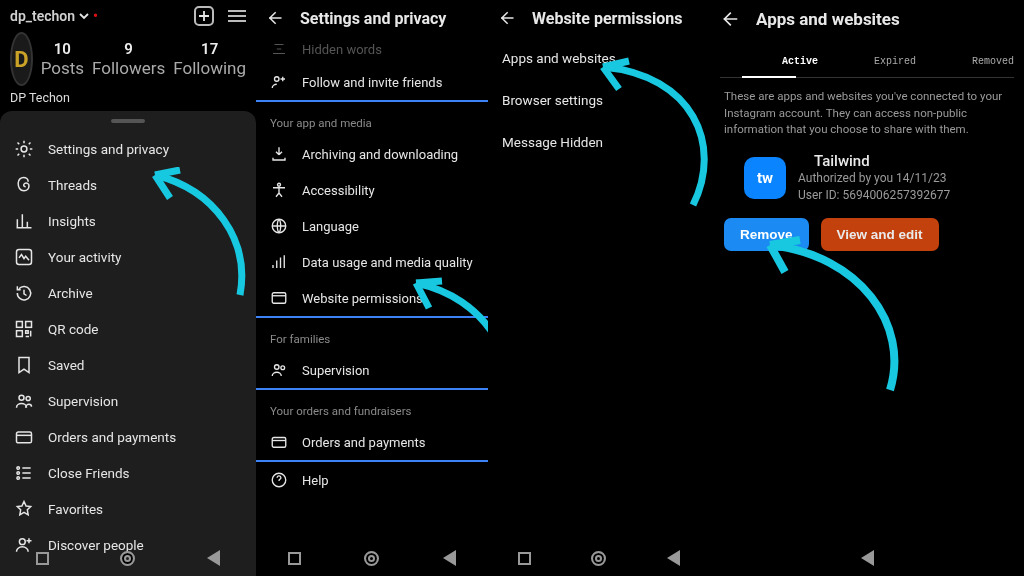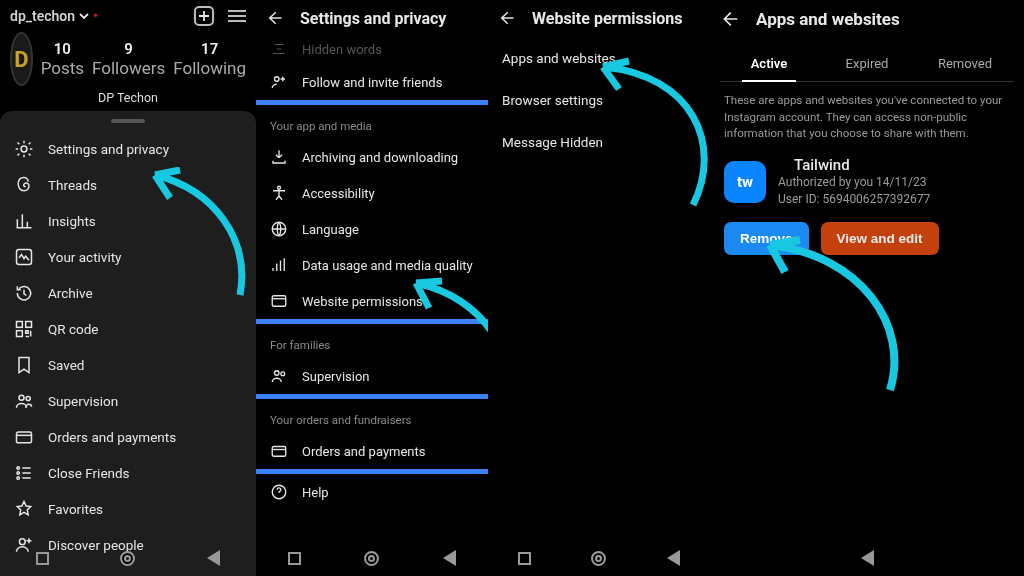--- a/index.html
+++ b/index.html
@@ -50,21 +50,21 @@
   }
   .avatar {
     width: 54px; height: 54px; border-radius: 50%; background:#1a1a1a;
     border: 2px solid #333;
     display:flex; align-items:center; justify-content:center;
     font-weight:700; color:#c9a227; font-size:22px;
   }
   .stat { text-align:center; flex:1; color:#ccc; }
   .stat-n { font-weight:600; font-size:15px; color:#eee; }
   .stat-l { font-size:17px; color:#aaa; }
-  .s1-name { padding: 4px 10px 0 10px; font-size:12.5px; color:#ddd;text-align:center; }
+  .s1-name { padding: 4px 10px 0 10px; font-size:12.5px; color:#ddd; }
 
   .sheet {
     position: relative;
     background:#1e1e1e;
     border-radius: 12px 12px 0 0;
     margin-top: 6px;
     padding: 10px 0 0 0;
     flex: 1;
     display:flex; flex-direction:column;
   }
@@ -86,51 +86,51 @@
   .section-label {
     color:#8a8a8a; font-size:11.5px; padding: 14px 14px 6px 14px;
   }
   .sitem {
     display:flex; align-items:center; gap:14px;
     padding: 9px 14px;
     font-size:13px;
     color:#e6e6e6;
   }
   .sitem + .sitem.bordered,
-  .bordered { border-bottom: 5px solid #3b82f6; }
+  .bordered { border-bottom: 2px solid #3b82f6; }
   .s2-hidden { display:flex; align-items:center; gap:14px; padding: 0 14px 6px 14px; color:#555; font-size:13px; }
 
   
   .row3 {
     padding: 10px 14px 16px 14px;
     font-size:13.5px;
     color:#e6e6e6;
   }
 
   
   .s4 .header .title { font-size:17px; font-weight:700; }
   .tabs {
     display:flex; border-bottom:1px solid #333; margin: 4px 10px 0 10px;
   }
   .tab {
-    flex:1; text-align:center; padding: 10px 0;
-    color:#aaa; font-size:13px; position:relative;
+    flex:1; text-align:right; padding: 10px 0;
+    color:#aaa; font-size:10px; position:relative;font-family:Liberation Mono, monospace;
   }
   .tab.active { color:#fff; font-weight:600; }
   .tab.active::after {
     content:""; position:absolute; left:22%; right:22%; bottom:-1px; height:2px; background:#fff;
   }
   .desc {
     color:#9a9a9a; font-size:11.5px; line-height:1.45;
     padding: 10px 14px 14px 14px;
   }
   .appcard { display:flex; gap:12px; padding: 0 14px; align-items:center; }
   .appicon {
     width:42px; height:42px; border-radius:10px; background:#0a84ff;
-    display:flex; align-items:center; justify-content:center; color:#fff; font-weight:700; font-size:15px;
+    display:flex; align-items:center; justify-content:center; color:#fff; font-weight:700; font-size:15px;margin-left:20px;
   }
   .appmeta .name { font-size:15px; font-weight:500; color:#eaeaea;margin-left:16px; }
   .appmeta .sub  { font-size:12px; color:#9a9a9a; line-height:1.4; }
   .btnrow { display:flex; gap:12px; padding: 14px 14px; }
   .btn {
     padding: 9px 16px; border-radius:7px; font-size:13.5px; font-weight:600; cursor:pointer;
     border:none;
   }
   .btn.primary { background:#1b8af2; color:#fff; }
   .btn.secondary { background:#c2410c; color:#eaeaea; }

